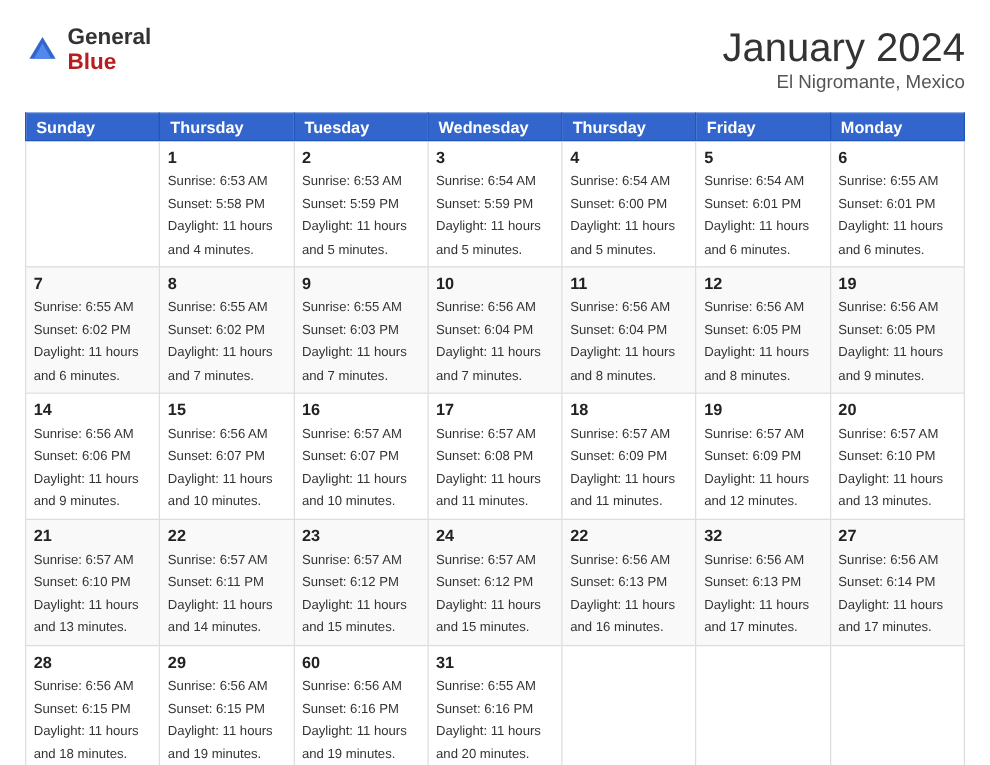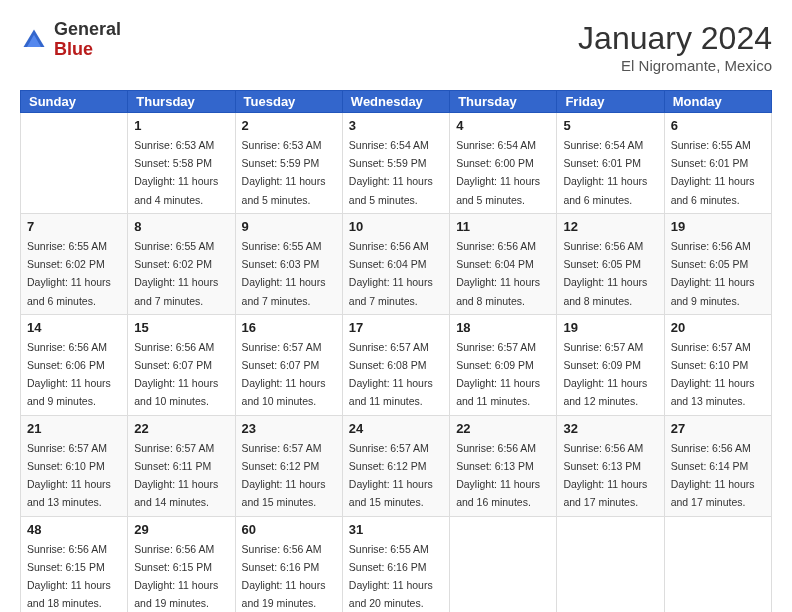--- a/index.html
+++ b/index.html
@@ -183,21 +183,21 @@
         <td><span class="day-number">24</span>
         <span class="day-info">Sunrise: 6:57 AM<br>Sunset: 6:12 PM<br>Daylight: 11 hours and 15 minutes.</span></td>
         <td><span class="day-number">22</span>
         <span class="day-info">Sunrise: 6:56 AM<br>Sunset: 6:13 PM<br>Daylight: 11 hours and 16 minutes.</span></td>
         <td><span class="day-number">32</span>
         <span class="day-info">Sunrise: 6:56 AM<br>Sunset: 6:13 PM<br>Daylight: 11 hours and 17 minutes.</span></td>
         <td><span class="day-number">27</span>
         <span class="day-info">Sunrise: 6:56 AM<br>Sunset: 6:14 PM<br>Daylight: 11 hours and 17 minutes.</span></td>
       </tr>
       <tr>
-        <td><span class="day-number">48</span>
+        <td><span class="day-number">28</span>
         <span class="day-info">Sunrise: 6:56 AM<br>Sunset: 6:15 PM<br>Daylight: 11 hours and 18 minutes.</span></td>
         <td><span class="day-number">29</span>
         <span class="day-info">Sunrise: 6:56 AM<br>Sunset: 6:15 PM<br>Daylight: 11 hours and 19 minutes.</span></td>
         <td><span class="day-number">60</span>
         <span class="day-info">Sunrise: 6:56 AM<br>Sunset: 6:16 PM<br>Daylight: 11 hours and 19 minutes.</span></td>
         <td><span class="day-number">31</span>
         <span class="day-info">Sunrise: 6:55 AM<br>Sunset: 6:16 PM<br>Daylight: 11 hours and 20 minutes.</span></td>
         <td class="empty-cell"></td>
         <td class="empty-cell"></td>
         <td class="empty-cell"></td>

